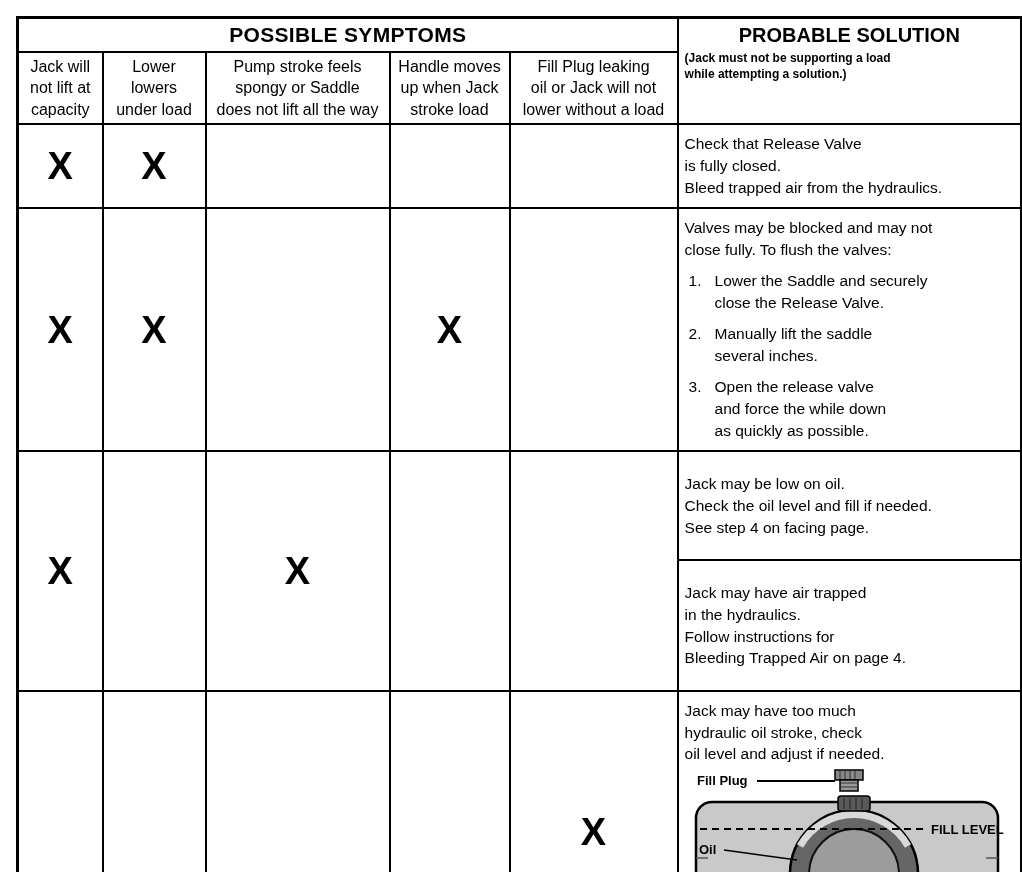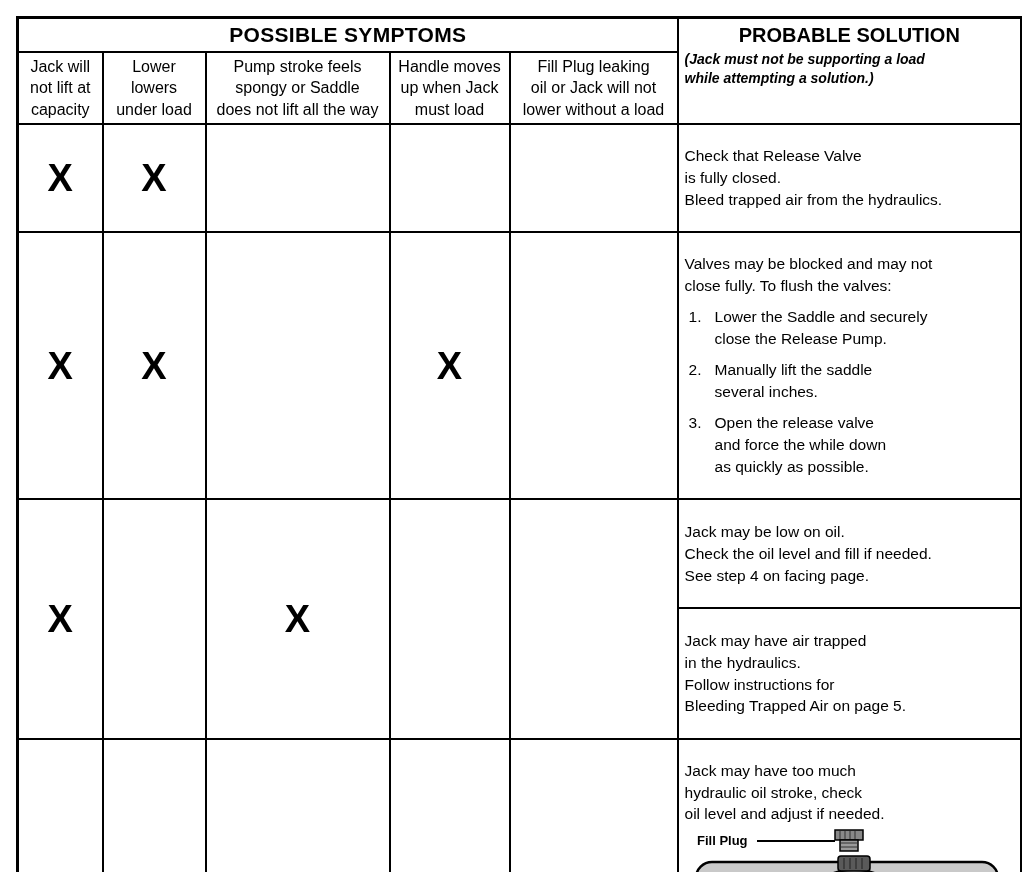--- a/index.html
+++ b/index.html
@@ -14,34 +14,34 @@
   }
   .tbl th, .tbl td { border:2px solid #000; vertical-align:top; }
   .pre { white-space:pre-line; }
 
   th.sym-head {
     font-size:21px; font-weight:bold; text-align:center; vertical-align:middle;
     letter-spacing:.3px;
   }
   th.sol-head { vertical-align:top; padding:5px 6px 0 6px; }
   .sol-title { font-size:20px; font-weight:bold; margin-bottom:3px; }
-  .sol-note  { font-size:14px; font-weight:bold; text-align:left; line-height:1.35;font-style:italic; }
+  .sol-note  { font-size:12px; font-weight:bold; text-align:left; line-height:1.35; }
 
   th.col-head {
     font-size:16px; font-weight:normal; text-align:center; vertical-align:middle;
     line-height:1.35; padding:3px 2px;
   }
 
   td.mark {
     text-align:center; vertical-align:middle;
     font-size:38px; font-weight:bold; line-height:1;
     font-family:"Liberation Sans", sans-serif;
   }
 
-  td.sol { padding:20px 6px; font-size:15.5px; line-height:1.42; }
+  td.sol { padding:8px 6px; font-size:15.5px; line-height:1.42; }
   td.sol-tight { padding:21px 6px; line-height:1.4; }
 
   .step { display:flex; margin-top:9px; }
   .step .num { flex:none; width:30px; padding-left:4px; }
   .step .txt { flex:1; }
 
   svg.diagram { display:block; margin-top:3px; }
   svg .dlabel { font-family:"Liberation Sans", sans-serif; font-size:13px; font-weight:bold; fill:#000; }
 </style>
 </head>
@@ -72,21 +72,21 @@
 not lift at
 capacity</th>
     <th class="col-head pre">Lower
 lowers
 under load</th>
     <th class="col-head pre">Pump stroke feels
 spongy or Saddle
 does not lift all the way</th>
     <th class="col-head pre">Handle moves
 up when Jack
-must load</th>
+stroke load</th>
     <th class="col-head pre">Fill Plug leaking
 oil or Jack will not
 lower without a load</th>
   </tr>
 
   <tr style="height:78px">
     <td class="mark">X</td>
     <td class="mark">X</td>
     <td class="mark"></td>
     <td class="mark"></td>
@@ -103,21 +103,21 @@
     <td class="mark">X</td>
     <td class="mark"></td>
     <td class="mark">X</td>
     <td class="mark"></td>
     <td class="sol">
       <div class="pre">Valves may be blocked and may not
 close fully.  To flush the valves:</div>
       <div class="step">
         <span class="num">1.</span>
         <span class="txt pre">Lower the Saddle and securely
-close the Release Pump.</span>
+close the Release Valve.</span>
       </div>
       <div class="step">
         <span class="num">2.</span>
         <span class="txt pre">Manually lift the saddle
 several inches.</span>
       </div>
       <div class="step">
         <span class="num">3.</span>
         <span class="txt pre">Open the release valve
 and force the while down
@@ -137,21 +137,21 @@
 Check the oil level and fill if needed.
 See step 4 on facing page.</div>
     </td>
   </tr>
 
   <tr style="height:96px">
     <td class="sol sol-tight">
       <div class="pre">Jack may have air trapped
 in the hydraulics.
 Follow instructions for
-Bleeding Trapped Air on page 5.</div>
+Bleeding Trapped Air on page 4.</div>
     </td>
   </tr>
 
   <tr style="height:268px">
     <td class="mark"></td>
     <td class="mark"></td>
     <td class="mark"></td>
     <td class="mark"></td>
     <td class="mark">X</td>
     <td class="sol" style="line-height:1.4">

